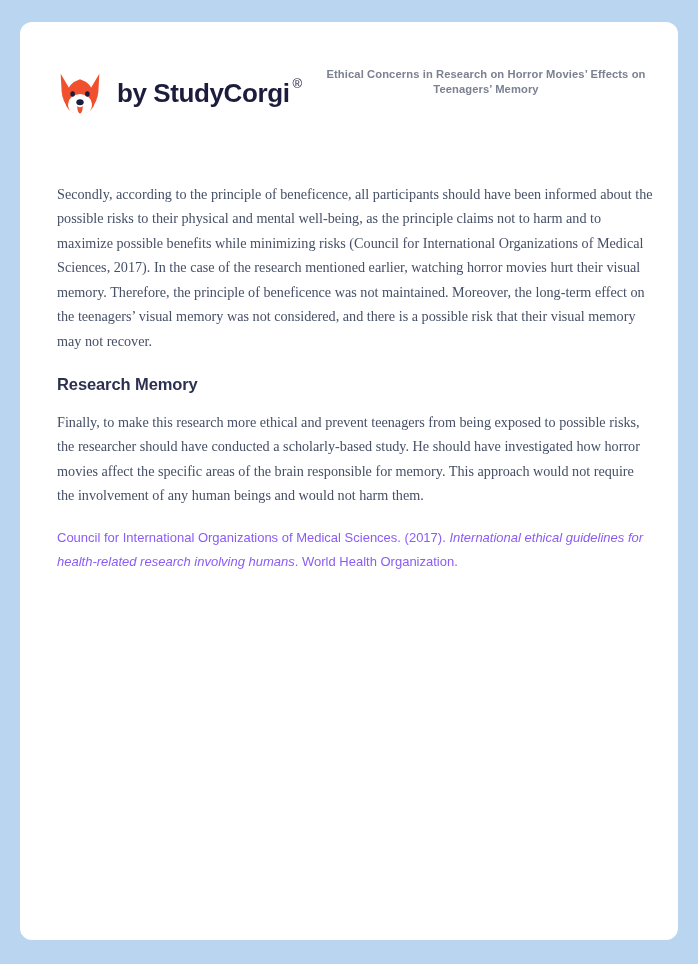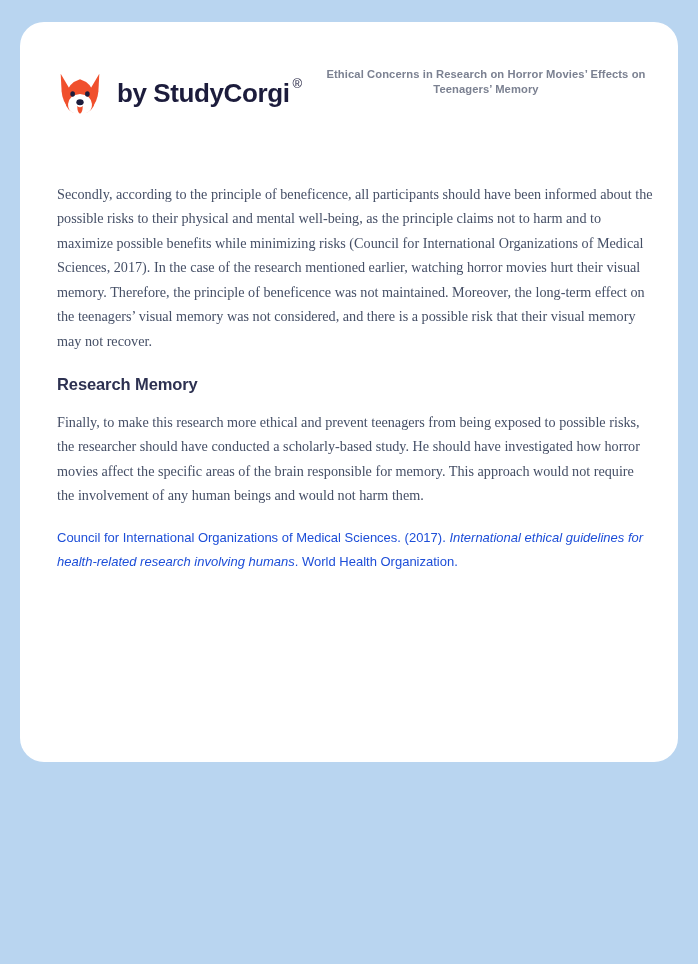--- a/index.html
+++ b/index.html
@@ -11,23 +11,23 @@
     height: 964px;
     background: #b9d5f0;
     font-family: "Liberation Sans", sans-serif;
     overflow: hidden;
   }
   .page {
     position: absolute;
     left: 20px;
     top: 22px;
     width: 658px;
-    height: 740px;
+    height: 918px;
     background: #ffffff;
-    border-radius: 24px;
+    border-radius: 12px;
     box-sizing: border-box;
     overflow: hidden;
   }
   .header {
     position: absolute;
     left: 0;
     top: 0;
     width: 658px;
     height: 118px;
     display: flex;
@@ -102,21 +102,21 @@
     margin: 22px 0 16px 0;
     font-size: 16.5px;
     font-weight: bold;
     color: #2d3151;
     letter-spacing: -0.1px;
   }
   p.reference-text {
     margin: 0;
     font-size: 13px;
     line-height: 1.84;
-    color: #1d4ed8;
+    color: #8b5cf6;
   }
   .ref-italic {
     font-style: italic;
   }
 </style>
 </head>
 <body>
 
 <div class="page">
 

